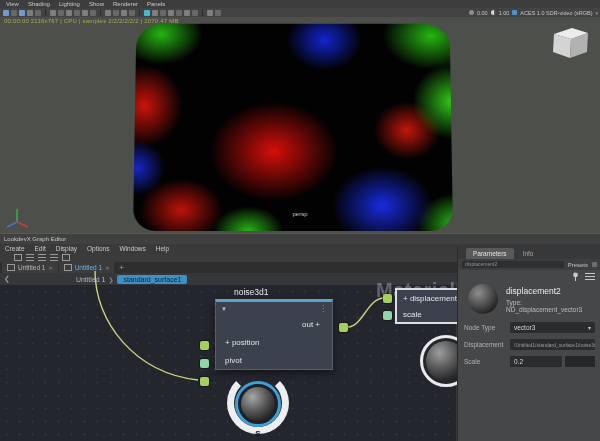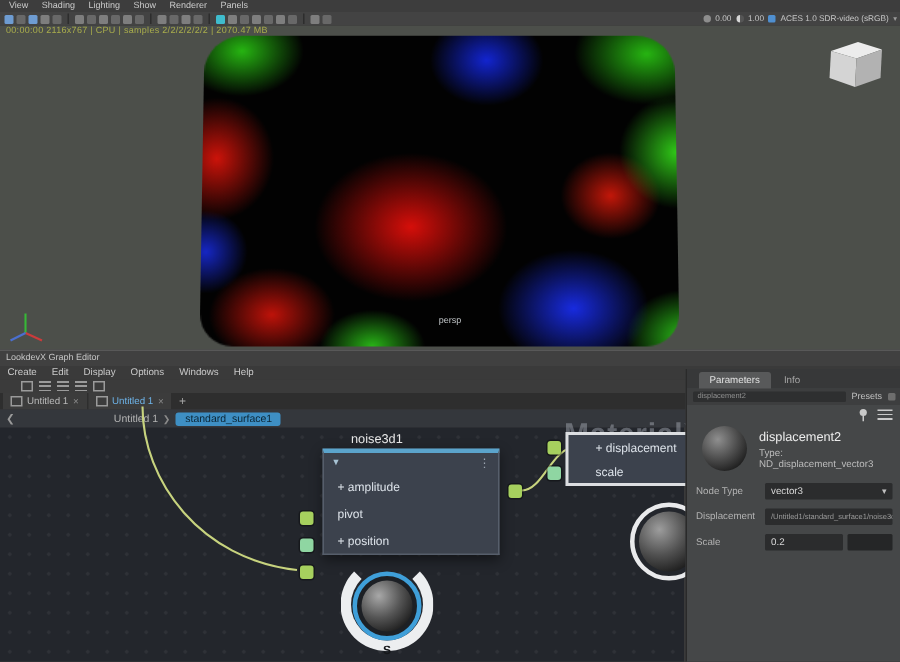--- a/index.html
+++ b/index.html
@@ -84,21 +84,21 @@
     color:rgba(195,200,210,.38); letter-spacing:.5px; white-space:nowrap; z-index:1; }
   .noise-title { position:absolute; left:234px; top:2px; font-size:8.5px; color:#e9e9e9; z-index:2; }
   .node { position:absolute; background:#3c424d; z-index:2; }
   .noise-node { left:215px; top:14px; width:116px; border:1px solid #565e6b; border-top:3px solid #5ba4cc;
     box-shadow:0 3px 8px rgba(0,0,0,.45); }
   .n-header { height:13px; display:flex; justify-content:space-between; align-items:center; padding:0 5px; }
   .n-collapse { font-size:6px; color:#a8c3d4; line-height:6px; }
   .n-kebab { font-size:8px; color:#9aa4af; line-height:8px; }
   .n-row { height:18px; font-size:8px; color:#dde3ea; display:flex; align-items:center; padding-left:9px; }
   .n-row.out { justify-content:flex-end; padding-right:12px; padding-left:0; }
-  .disp-node { left:377px; top:3px; width:72px; border:2px solid #dcdee1;padding-left:12px; }
+  .disp-node { left:395px; top:3px; width:72px; border:2px solid #dcdee1; }
   .disp-node .n-row { height:16px; padding-left:6px; }
   .port { position:absolute; width:9px; height:9px; border-radius:2px; background:#a6d05e;
     box-shadow:0 0 0 1px rgba(0,0,0,.35); z-index:3; }
   .port.mint { background:#8fd6a2; }
   .port-out { right:-16px; top:21px; }
   .port-amplitude { left:-16px; top:39px; }
   .port-pivot { left:-16px; top:57px; }
   .port-position { left:-16px; top:75px; }
   .port-displacement { left:-14px; top:4px; }
   .port-scale { left:-14px; top:21px; }
@@ -259,23 +259,23 @@
       <path d="M348,42 C362,42 368,13 384,13" fill="none" stroke="#c7d37e" stroke-width="1.4"></path>
     </svg>
     <div class="watermark">MaterialX</div>
     <div class="noise-title">noise3d1</div>
 
     <div class="node noise-node">
       <div class="n-header">
         <span class="n-collapse">▼</span>
         <span class="n-kebab">⋮</span>
       </div>
-      <div class="n-row">+ amplitude</div>
+      <div class="n-row out">out +</div>
+      <div class="n-row">+ position</div>
       <div class="n-row">pivot</div>
-      <div class="n-row">+ position</div>
       <span class="port port-out"></span>
       <span class="port port-amplitude"></span>
       <span class="port mint port-pivot"></span>
       <span class="port port-position"></span>
     </div>
 
     <div class="swatch-arc"></div>
     <div class="swatch-ring"></div>
     <div class="swatch-sphere"></div>
     <div class="swatch-label">S</div>

